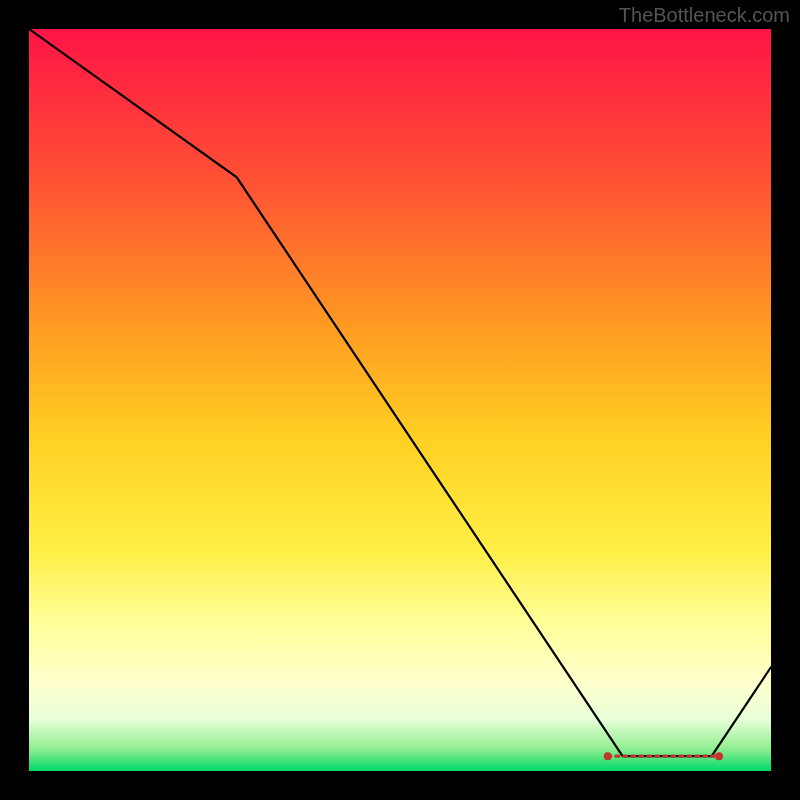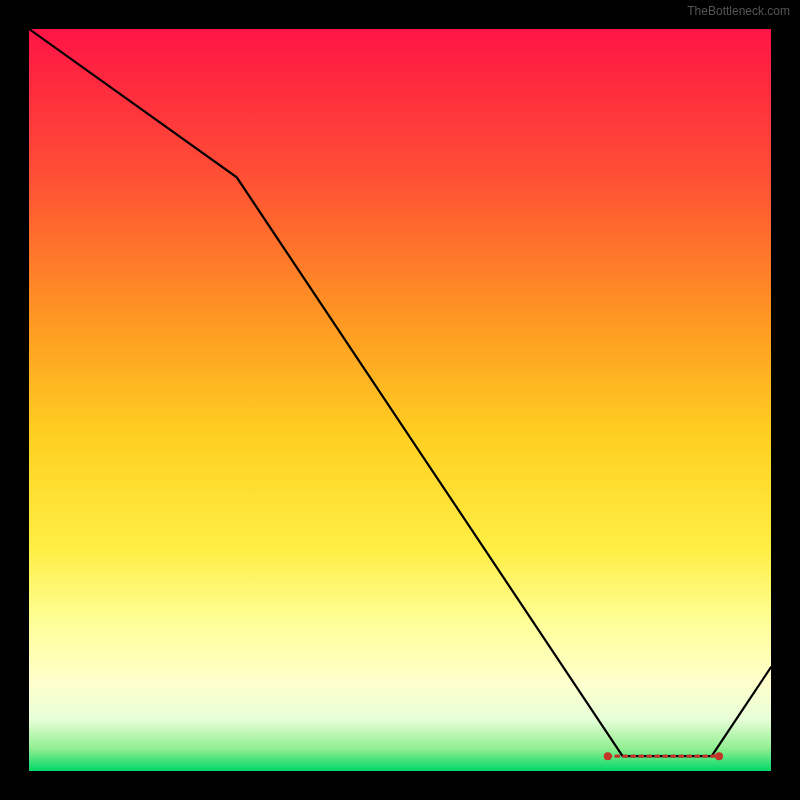--- a/index.html
+++ b/index.html
@@ -10,21 +10,21 @@
     background: #000;
     font-family: Arial, sans-serif;
     position: relative;
     overflow: hidden;
   }
   .attribution {
     position: absolute;
     top: 4px;
     right: 10px;
     color: #555;
-    font-size: 12px;
+    font-size: 20px;
     font-weight: 500;
     z-index: 100;
   }
   .chart-area {
     position: absolute;
     left: 29px;
     top: 29px;
     width: 742px;
     height: 742px;
   }

